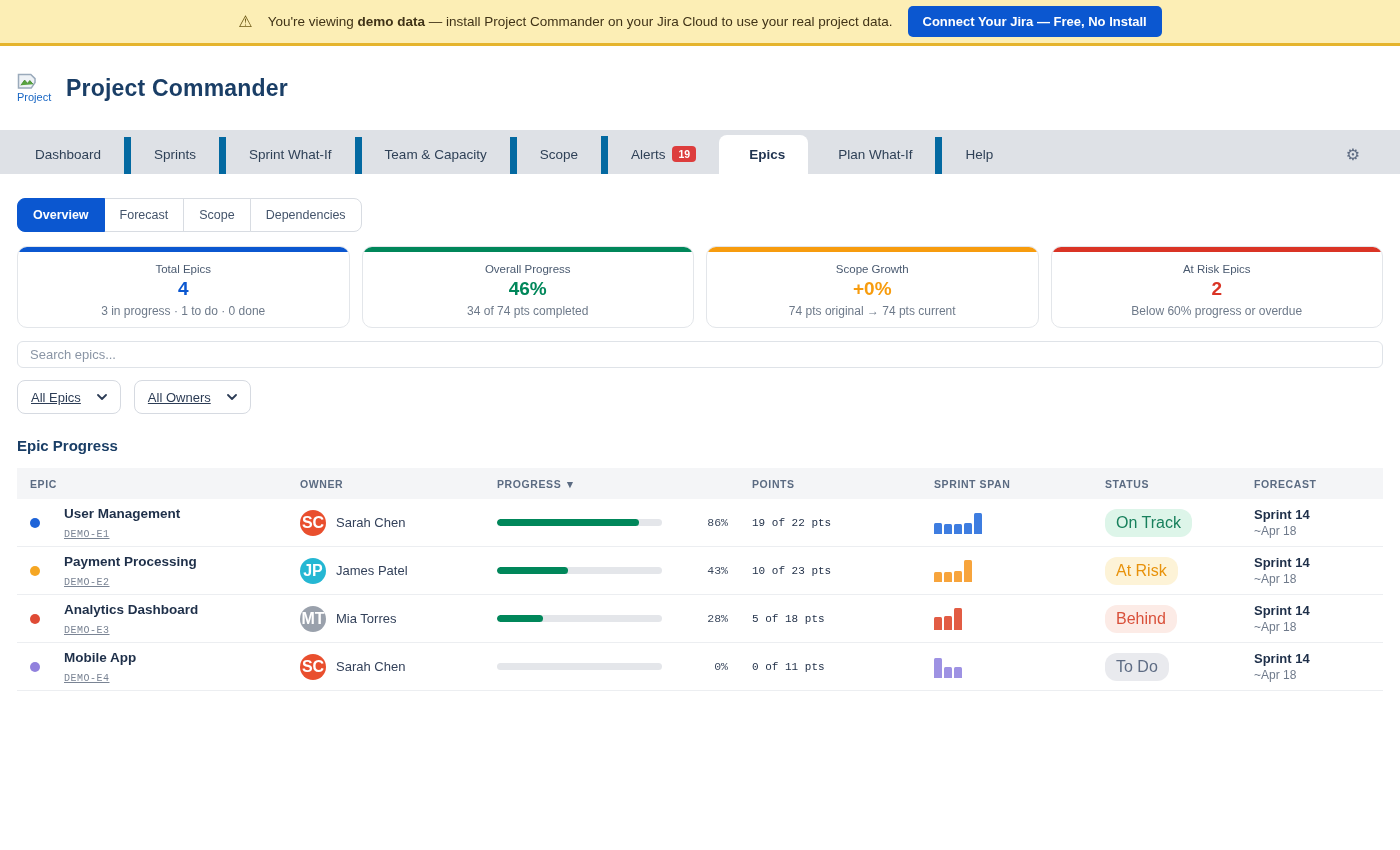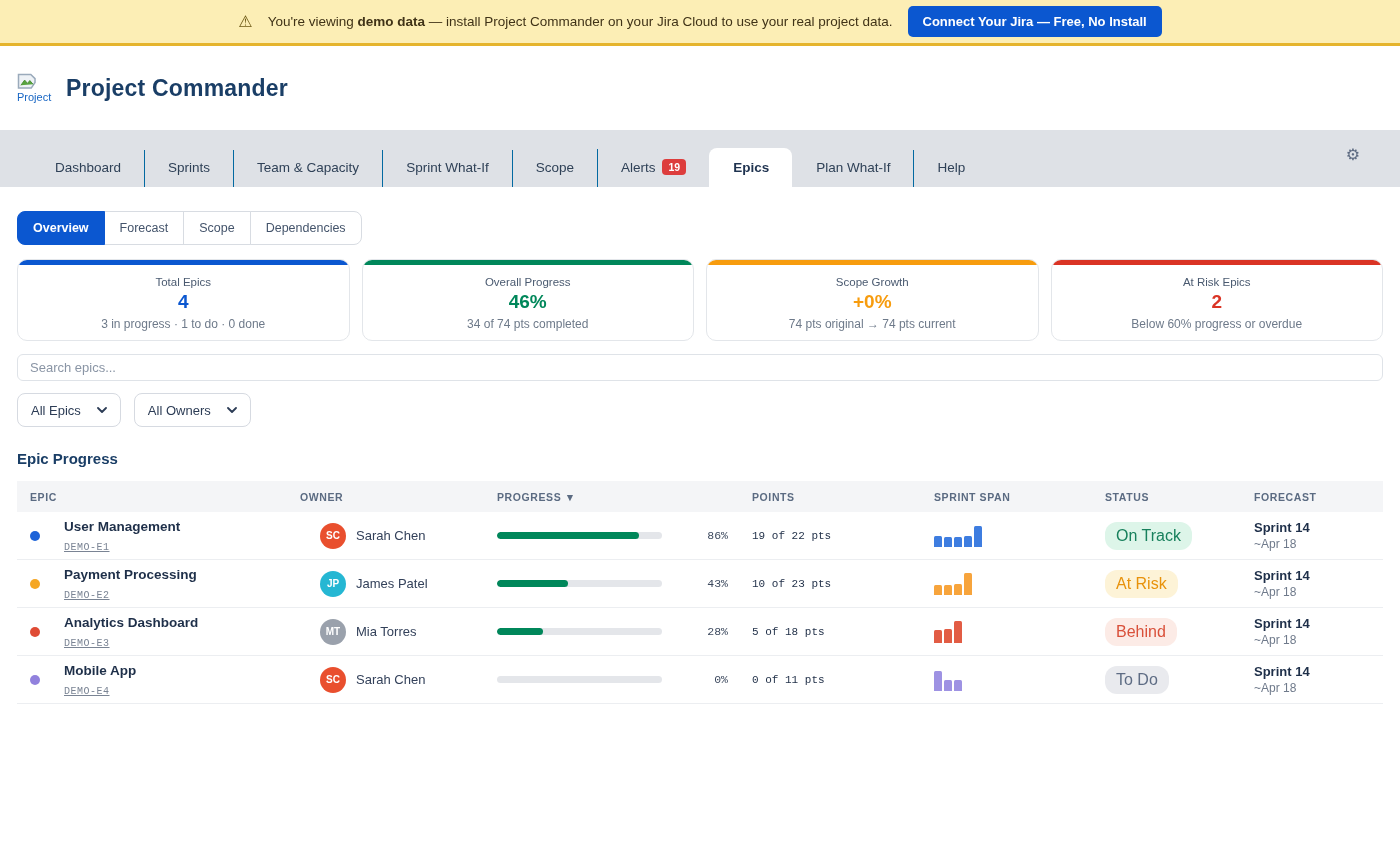--- a/index.html
+++ b/index.html
@@ -20,24 +20,24 @@
     padding: 8px 15px; border-radius: 5px; border: none; cursor: pointer;
     font-family: inherit;
   }
   
   .header { height: 84px; display: flex; align-items: center; padding: 0 17px; background: #fff; }
   .logo { width: 40px; margin-right: 9px; overflow: hidden; align-self: center; }
   .logo svg { display: block; margin-bottom: 1px; }
   .logo-alt { font-size: 11px; color: #1866c4; white-space: nowrap; display: block; overflow: hidden; }
   .app-title { font-size: 23px; font-weight: bold; color: #1a3e66; letter-spacing: .2px; }
   
-  .nav { height: 57px; background: #dee1e6; display: flex; align-items: flex-end; padding-left: 32px; position: relative; }
+  .nav { height: 44px; background: #dee1e6; display: flex; align-items: flex-end; padding-left: 12px; position: relative; }
   .nav-tabs { display: flex; align-items: flex-end; }
   .nav-tab { padding: 10px 23px 12px; font-size: 13.5px; color: #2f4157; cursor: pointer; line-height: 15px; white-space: nowrap; }
-  .nav-tab + .nav-tab { border-left: 1px solid #0369a1; }
+  .nav-tab + .nav-tab { border-left: 7px solid #0369a1; }
   .nav-tab.active {
     background: #fff; border-radius: 8px 8px 0 0; font-weight: bold; color: #1f3350;
     padding-top: 12px; border-left-color: transparent;
   }
   .nav-tab.active + .nav-tab { border-left-color: transparent; }
   .nav-badge {
     display: inline-block; background: #dd3d3d; color: #fff; font-size: 10.5px; font-weight: bold;
     border-radius: 4px; padding: 3px 6px; margin-left: 7px; vertical-align: 1px; line-height: 1;
   }
   .gear { position: absolute; right: 40px; top: 17px; font-size: 16px; color: #5e6b82; cursor: pointer; line-height: 1; }
@@ -57,42 +57,42 @@
   .stat-accent { height: 5px; }
   .stat-label { margin-top: 11px; font-size: 11.5px; color: #4a5a70; }
   .stat-value { margin-top: 3px; font-size: 19px; font-weight: bold; }
   .stat-sub { margin-top: 4px; font-size: 12px; color: #6e7a8a; }
   
   .search-input {
     margin-top: 13px; width: 100%; height: 27px; border: 1px solid #dfe3e8; border-radius: 6px;
     padding: 0 12px; font-size: 13px; color: #2c3c55; font-family: inherit; display: block;
   }
   .search-input::placeholder { color: #8a95a5; }
-  .filters { display: flex; gap: 13px; margin-top: 12px; }
+  .filters { display: flex; gap: 13px; margin-top: 12px; text-decoration: underline; }
   .select {
     height: 34px; border: 1px solid #d6dae1; border-radius: 8px; background: #fff;
     display: flex; align-items: center; padding: 0 13px; font-size: 13px; color: #2c3c55;
     gap: 16px; cursor: pointer;
   }
   .section-title { margin-top: 23px; font-size: 15px; font-weight: bold; color: #1a3e66; }
   
   .table { margin-top: 14px; }
   .thead, .row { display: grid; grid-template-columns: 270px 197px 255px 182px 171px 149px 1fr; align-items: center; padding: 0 13px; }
   .thead { background: #f4f5f7; height: 31px; }
   .th { font-size: 10.5px; letter-spacing: .6px; color: #5b6b82; font-weight: bold; text-transform: uppercase; cursor: pointer; }
   .row { height: 48px; border-bottom: 1px solid #eceef1; cursor: pointer; }
   .epic-cell { display: flex; align-items: center; gap: 24px; }
   .dot { width: 10px; height: 10px; border-radius: 50%; flex: none; }
   .epic-name { font-size: 13.5px; font-weight: 600; color: #1e2f49; line-height: 1.2; }
   .epic-key {
     font-size: 10px; font-family: "Liberation Mono", monospace; color: #7a8494;
     text-decoration: underline; letter-spacing: .5px; margin-top: 3px; display: inline-block;
   }
   .owner-cell { display: flex; align-items: center; gap: 10px; }
-  .avatar { width: 26px; height: 26px; border-radius: 50%; color: #fff; font-size: 10px; font-weight: bold; display: flex; align-items: center; justify-content: center; flex: none; margin-left: 20px; }
+  .avatar { width: 26px; height: 26px; border-radius: 50%; color: #fff; font-size: 16px; font-weight: bold; display: flex; align-items: center; justify-content: center; flex: none; }
   .owner-name { font-size: 13px; color: #33415a; }
   .progress-cell { display: flex; align-items: center; padding-right: 24px; }
   .bar-track { width: 165px; height: 7px; border-radius: 4px; background: #e4e6ea; overflow: hidden; }
   .bar-fill { height: 100%; border-radius: 4px; }
   .pct { margin-left: auto; font-family: "Liberation Mono", monospace; font-size: 11.5px; color: #3d4a5f; }
   .points { font-family: "Liberation Mono", monospace; font-size: 11px; color: #23324a; }
   .spark { display: flex; align-items: flex-end; gap: 2px; height: 22px; }
   .spark div { width: 8px; border-radius: 1.5px 1.5px 0 0; }
   .status-pill { display: inline-block; padding: 5px 11px; border-radius: 12px; font-size: 16px; }
   .forecast-sprint { font-size: 13px; font-weight: 600; color: #1e2f49; }
@@ -115,22 +115,22 @@
     </svg>
     <span class="logo-alt">Project</span>
   </div>
   <div class="app-title">Project Commander</div>
 </div>
 
 <div class="nav">
   <div class="nav-tabs" id="nav-tabs">
       <div class="nav-tab"><span class="nav-tab-label">Dashboard</span></div>
       <div class="nav-tab"><span class="nav-tab-label">Sprints</span></div>
+      <div class="nav-tab"><span class="nav-tab-label">Sprint What-If</span></div>
       <div class="nav-tab"><span class="nav-tab-label">Team &amp; Capacity</span></div>
-      <div class="nav-tab"><span class="nav-tab-label">Sprint What-If</span></div>
       <div class="nav-tab"><span class="nav-tab-label">Scope</span></div>
       <div class="nav-tab"><span class="nav-tab-label">Alerts</span><span class="nav-badge">19</span></div>
       <div class="nav-tab active"><span class="nav-tab-label">Epics</span></div>
       <div class="nav-tab"><span class="nav-tab-label">Plan What-If</span></div>
       <div class="nav-tab"><span class="nav-tab-label">Help</span></div>
     </div>
   <span class="gear">⚙</span>
 </div>
 
 <div class="content">

